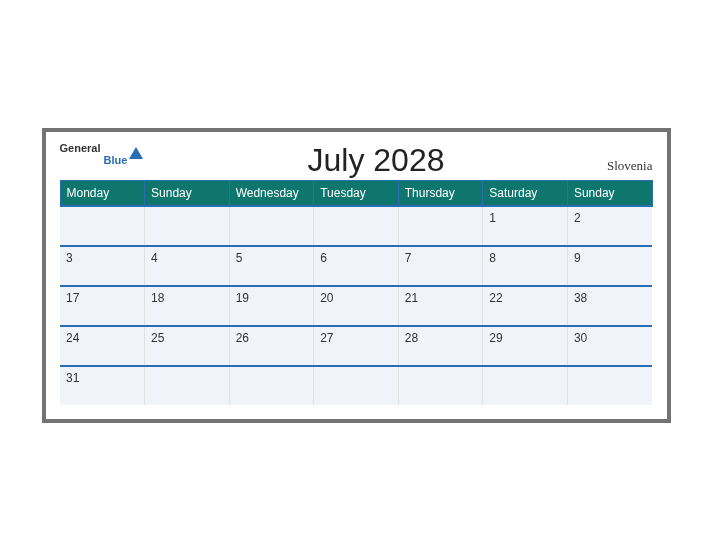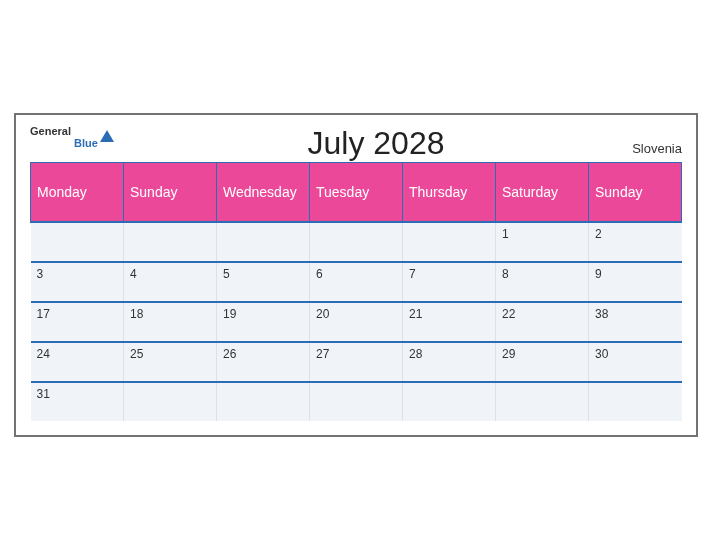--- a/index.html
+++ b/index.html
@@ -6,23 +6,23 @@
     body {
       background: #fff;
       font-family: Arial, sans-serif;
       display: flex;
       justify-content: center;
       align-items: center;
       width: 712px;
       height: 550px;
     }
     .calendar-container {
-      width: 684px;
+      width: 629px;
       background: #fff;
-      border: 2px solid #737373;
+      border: 4px solid #737373;
       padding: 10px 14px 14px 14px;
     }
     .calendar-header {
       display: flex;
       align-items: flex-start;
       justify-content: space-between;
       margin-bottom: 6px;
       position: relative;
     }
     .logo {
@@ -56,31 +56,32 @@
       font-weight: normal;
       color: #222;
       top: 0;
       margin-left: 20px;
     }
     .country-label {
       font-size: 13px;
       color: #333;
       align-self: flex-start;
       margin-top: 16px;
+      font-family: Liberation Serif, serif;
     }
     .calendar-grid {
       width: 100%;
       border-collapse: collapse;
     }
     .calendar-grid thead tr th {
-      background: #ec4899;
+      background: #0f766e;
       color: #fff;
-      font-size: 14px;
+      font-size: 12px;
       font-weight: normal;
-      padding: 21px 6px;
+      padding: 5px 6px;
       text-align: left;
       border: 1px solid #2a6db5;
     }
     .calendar-grid tbody tr td {
       vertical-align: top;
       padding: 4px 6px 20px 6px;
       font-size: 12px;
       color: #333;
       background: #f0f4f8;
       border-top: 2px solid #2a6db5;

